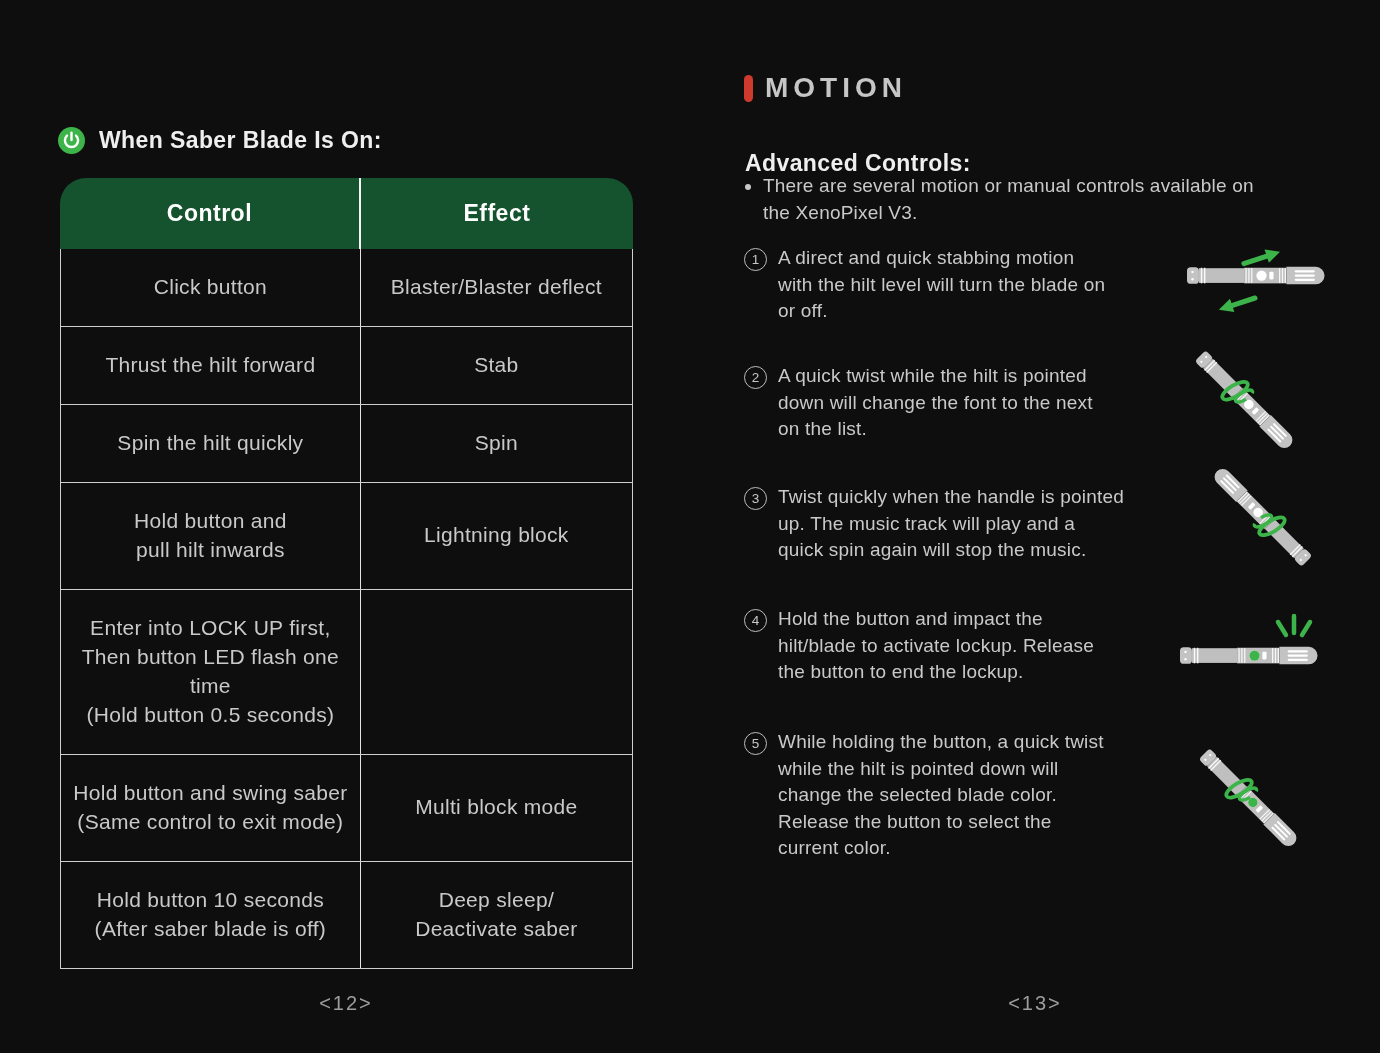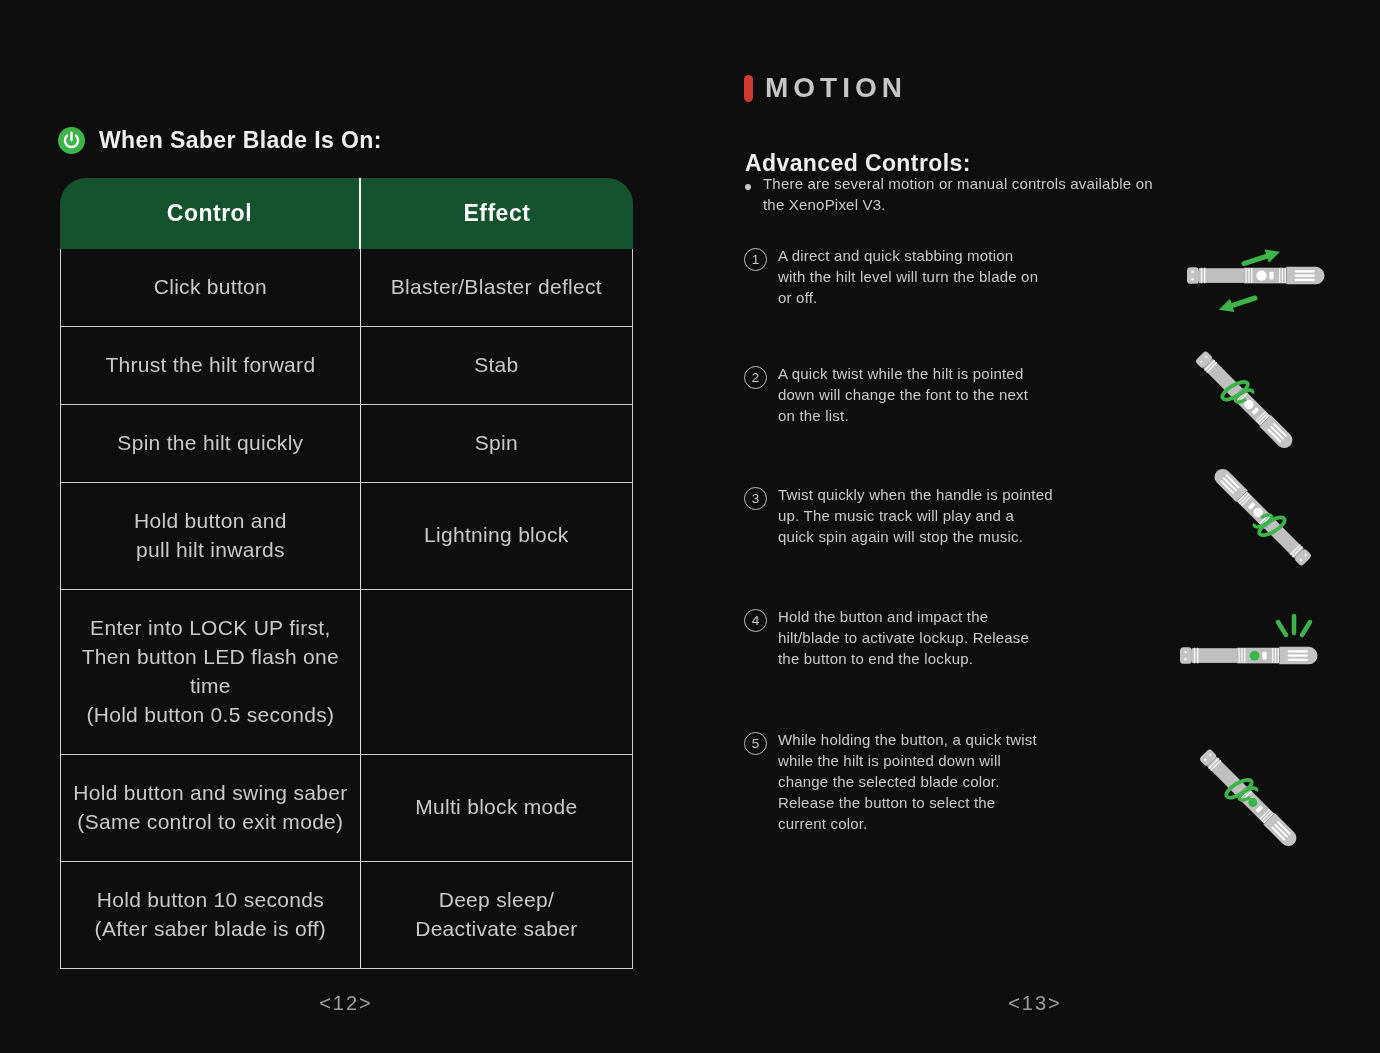--- a/index.html
+++ b/index.html
@@ -69,21 +69,21 @@
 
   .intro {
     position:absolute; left:745px; top:173px;
     display:flex; gap:12px;
   }
   .bullet-dot {
     flex:0 0 auto; width:6px; height:6px; border-radius:50%;
     background:#c9c9c9; margin-top:11px;
   }
   .intro-text, .item-text {
-    font-size:15px; line-height:1.4; color:#c9c9c9;
+    font-size:19px; line-height:1.4; color:#c9c9c9;
     letter-spacing:.2px; white-space:pre-line;
   }
 
   .item { position:absolute; left:744px; display:flex; gap:11px; width:460px; }
   .item-1 { top:245px; }
   .item-2 { top:363px; }
   .item-3 { top:484px; }
   .item-4 { top:606px; }
   .item-5 { top:729px; }
   .circle-num {

